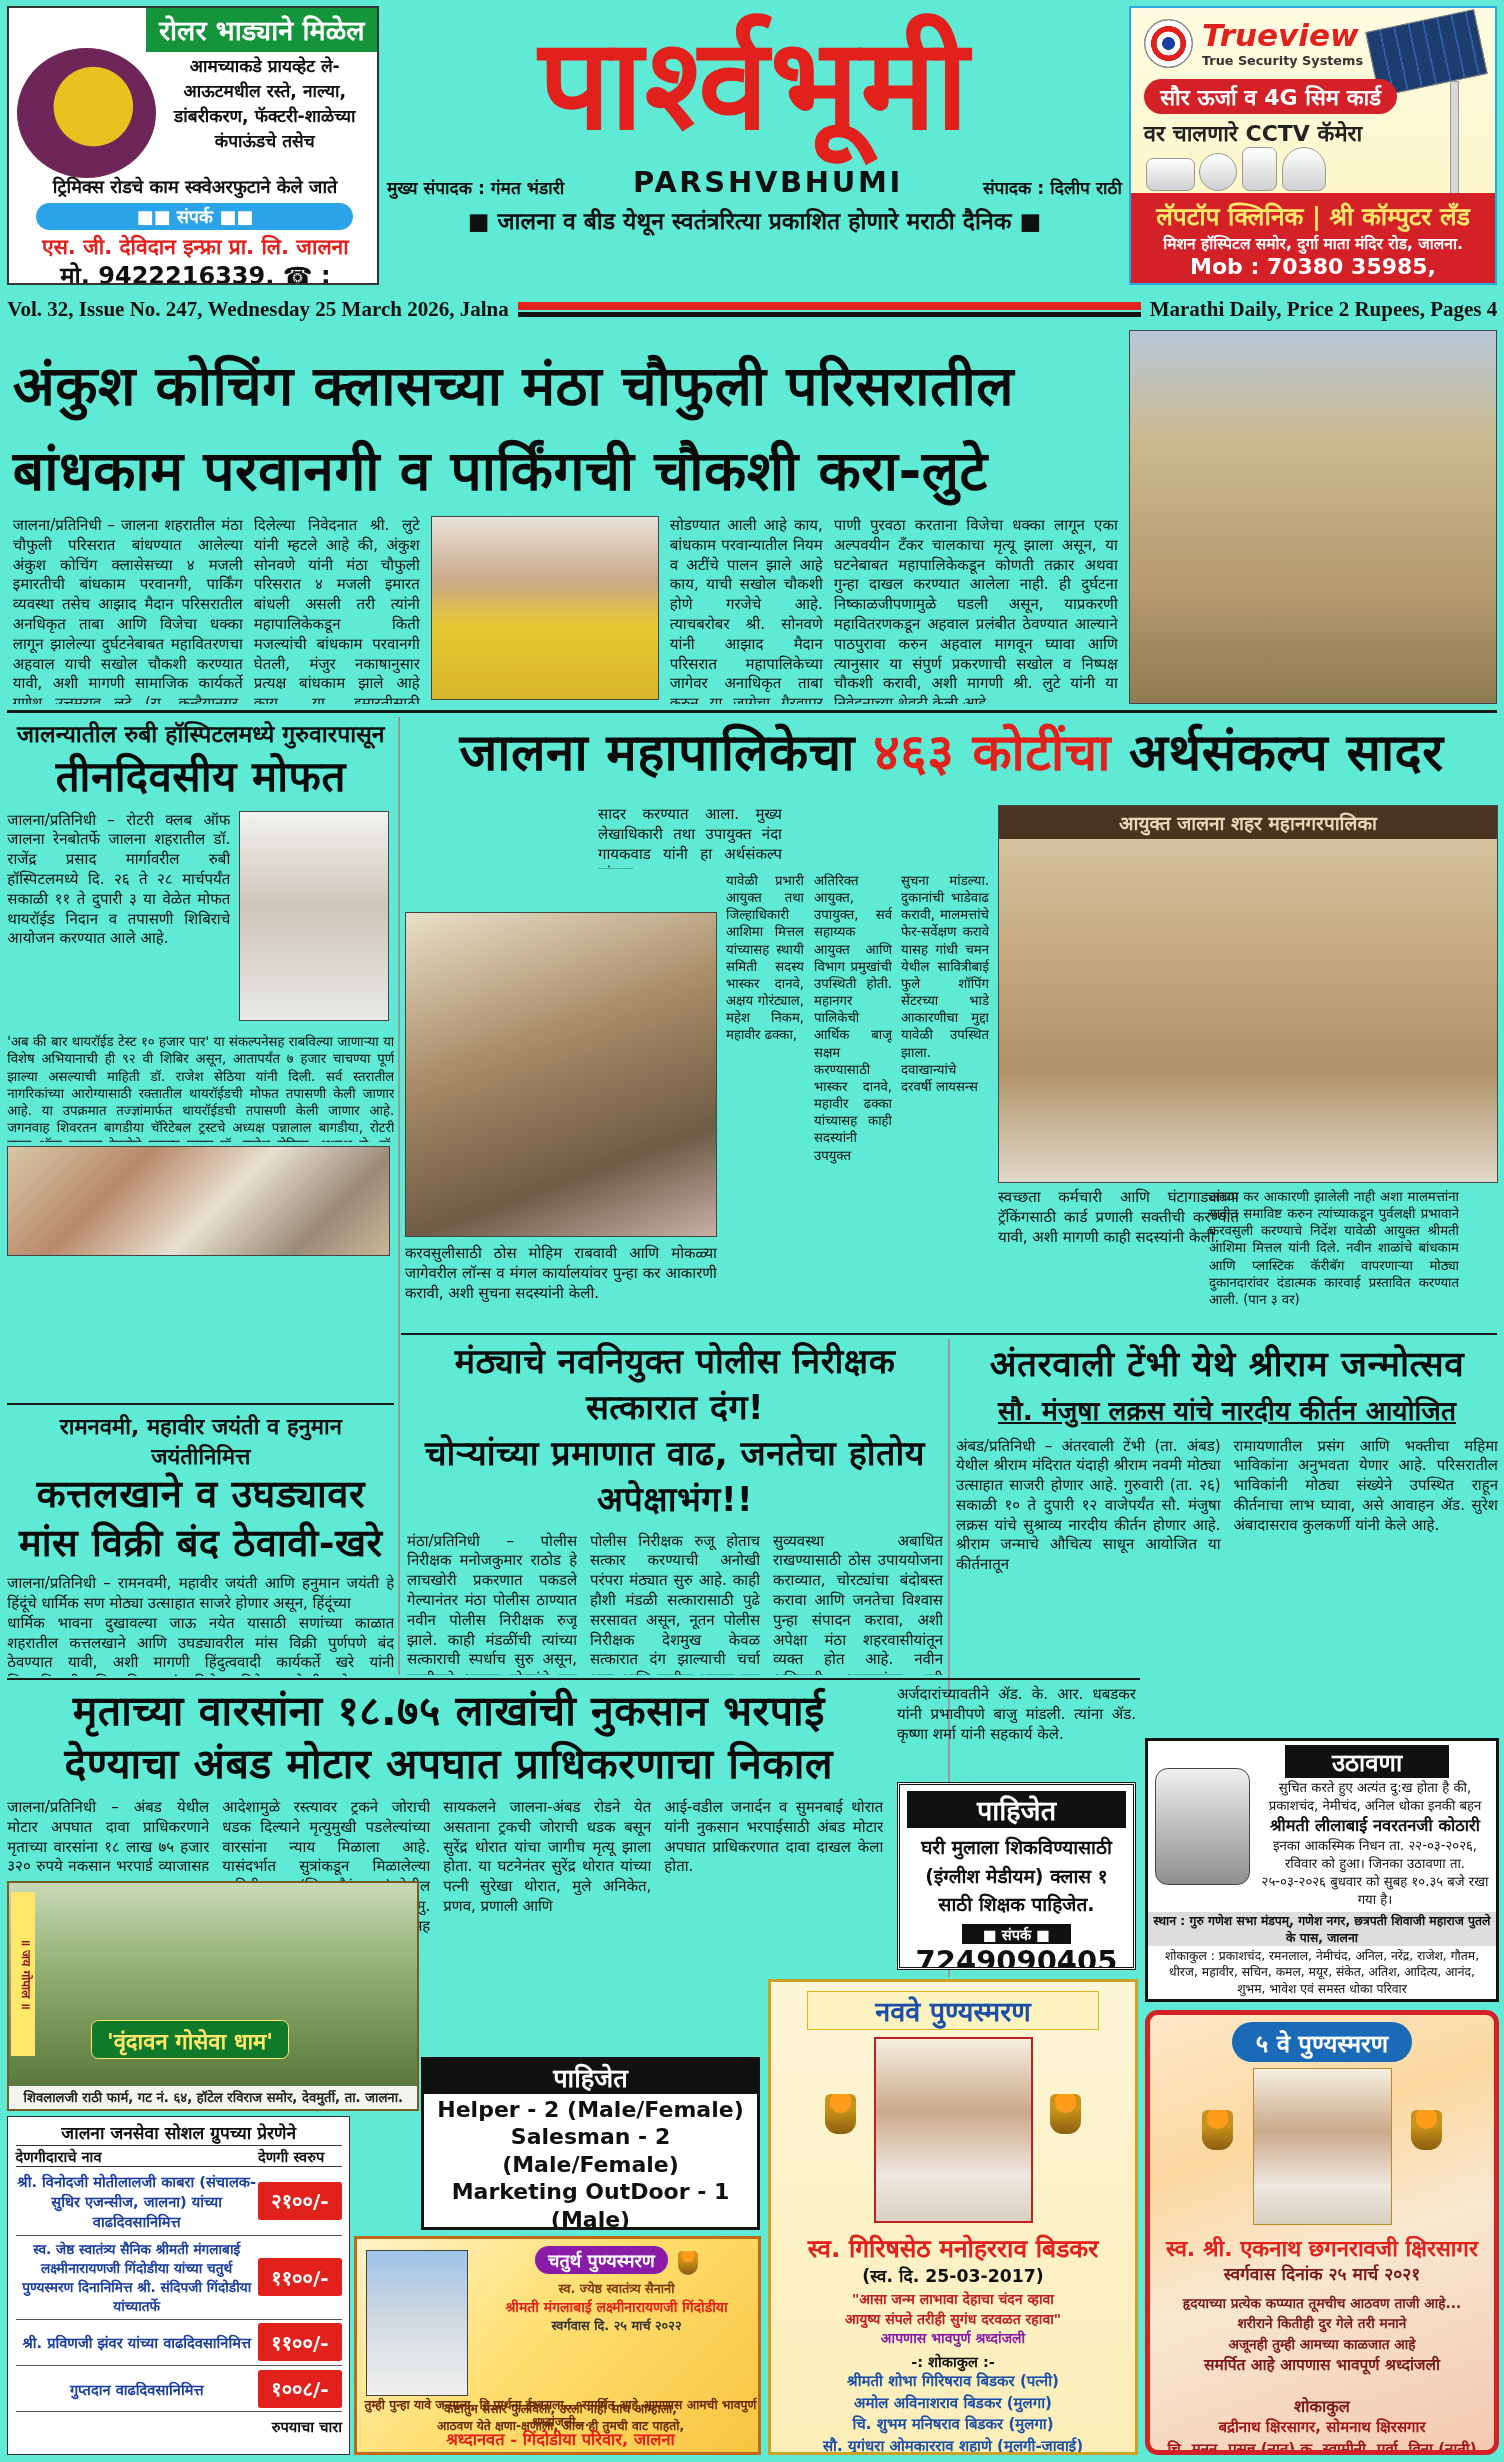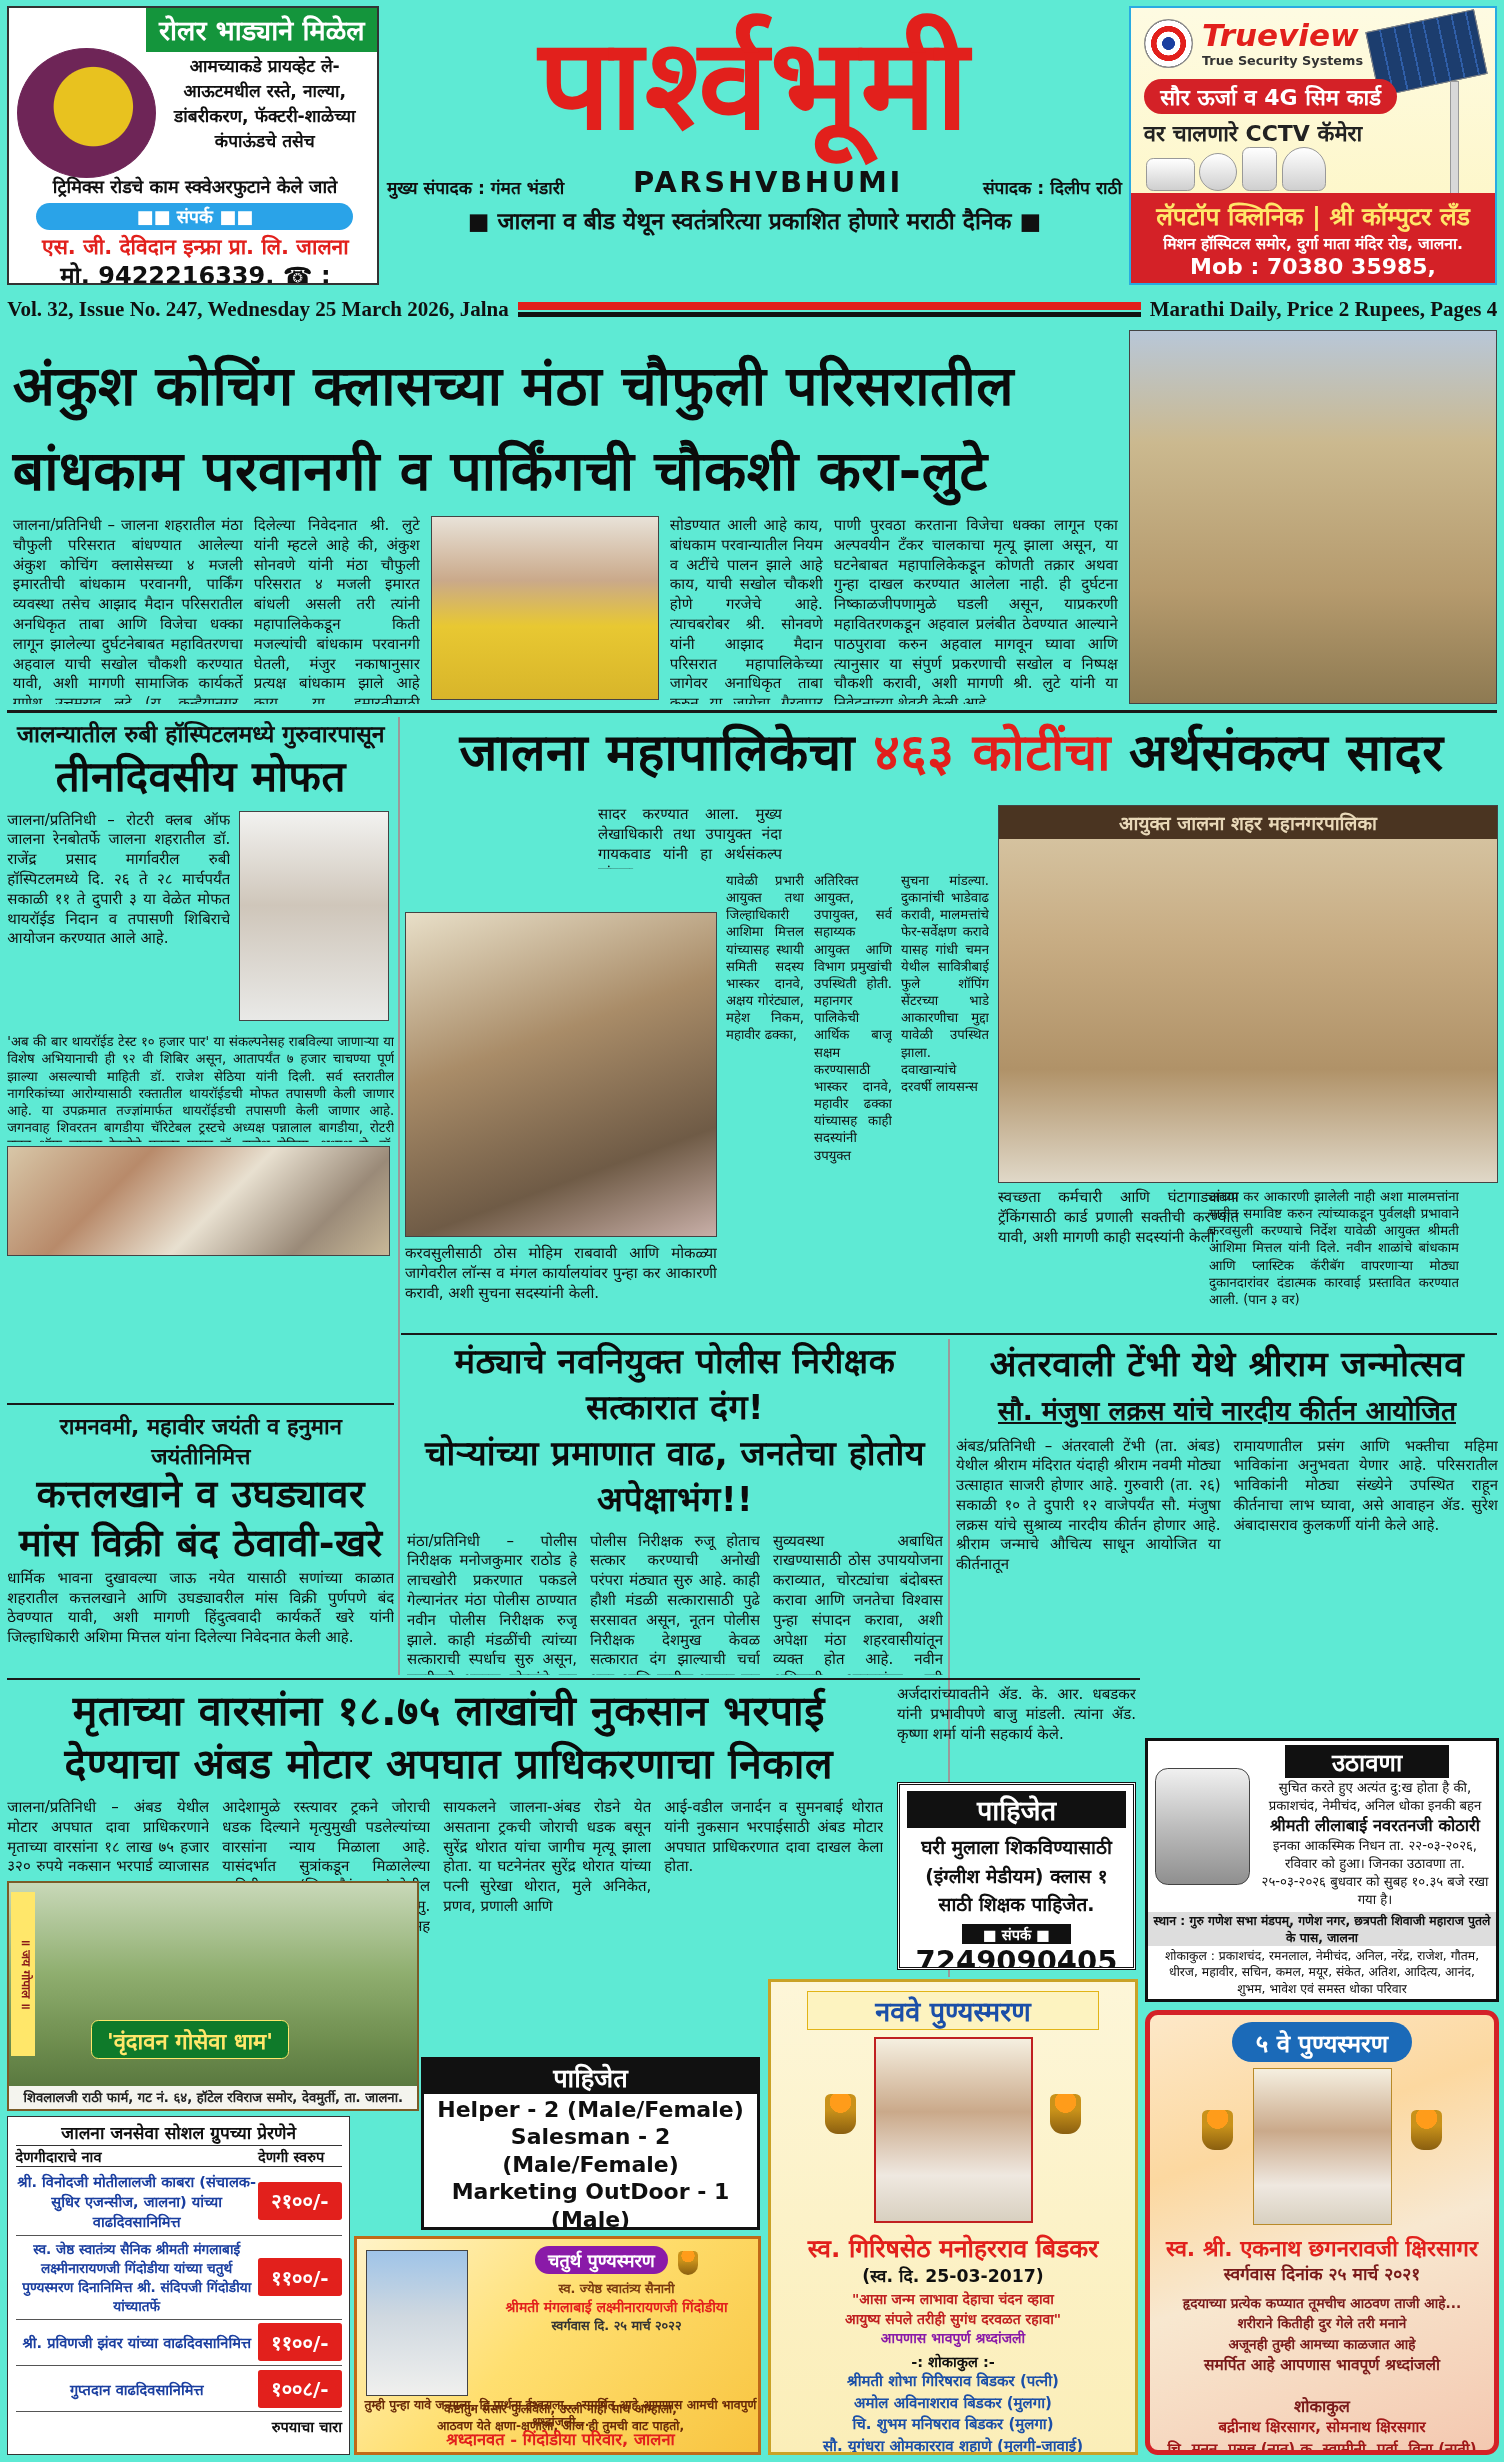--- a/index.html
+++ b/index.html
@@ -171,20 +171,21 @@
   <div class="hrule" style="left:401px;top:1333px;width:1096px;height:1.8px;"></div>
   <div class="hrule" style="left:7.3px;top:1403px;width:387px;height:1.8px;"></div>
   <div class="vrule" style="left:948px;top:1339px;height:638px;"></div>
 
   <div class="abs ov" style="left:7.3px;top:1410px;width:387px;height:266px;">
     <div class="kicker c" style="font-size:22px;">रामनवमी, महावीर जयंती व हनुमान जयंतीनिमित्त</div>
     <div class="headline c" style="font-size:38px;line-height:1.3;">
       <div>कत्तलखाने व उघड्यावर</div>
       <div>मांस विक्री बंद ठेवावी-खरे</div>
     </div>
+    <div class="body-txt j" style="margin-top:5.5px;">जालना/प्रतिनिधी – रामनवमी, महावीर जयंती आणि हनुमान जयंती हे हिंदूंचे धार्मिक सण मोठ्या उत्साहात साजरे होणार असून, हिंदूंच्या</div>
     <div class="body-txt j ov" style="height:88px;">धार्मिक भावना दुखावल्या जाऊ नयेत यासाठी सणांच्या काळात शहरातील कत्तलखाने आणि उघड्यावरील मांस विक्री पुर्णपणे बंद ठेवण्यात यावी, अशी मागणी हिंदुत्ववादी कार्यकर्ते खरे यांनी जिल्हाधिकारी अशिमा मित्तल यांना दिलेल्या निवेदनात केली आहे.</div>
   </div>
 
   <div class="abs ov" style="left:407px;top:1339px;width:536px;height:336px;">
     <div class="headline c" style="font-size:34px;line-height:1.35;">
       <div>मंठ्याचे नवनियुक्त पोलीस निरीक्षक सत्कारात दंग!</div>
       <div>चोऱ्यांच्या प्रमाणात वाढ, जनतेचा होतोय अपेक्षाभंग!!</div>
     </div>
     <div class="colset" style="margin-top:9px;height:228px;">
       <div class="col body-txt j ov">मंठा/प्रतिनिधी – पोलीस निरीक्षक मनोजकुमार राठोड हे लाचखोरी प्रकरणात पकडले गेल्यानंतर मंठा पोलीस ठाण्यात नवीन पोलीस निरीक्षक रुजू झाले. काही मंडळींची त्यांच्या सत्काराची स्पर्धाच सुरु असून, दुसरीकडे शहरात चोऱ्यांचे सत्र मात्र सुरुच आहे. मंठा पोलीस ठाण्यात नवीन</div>

